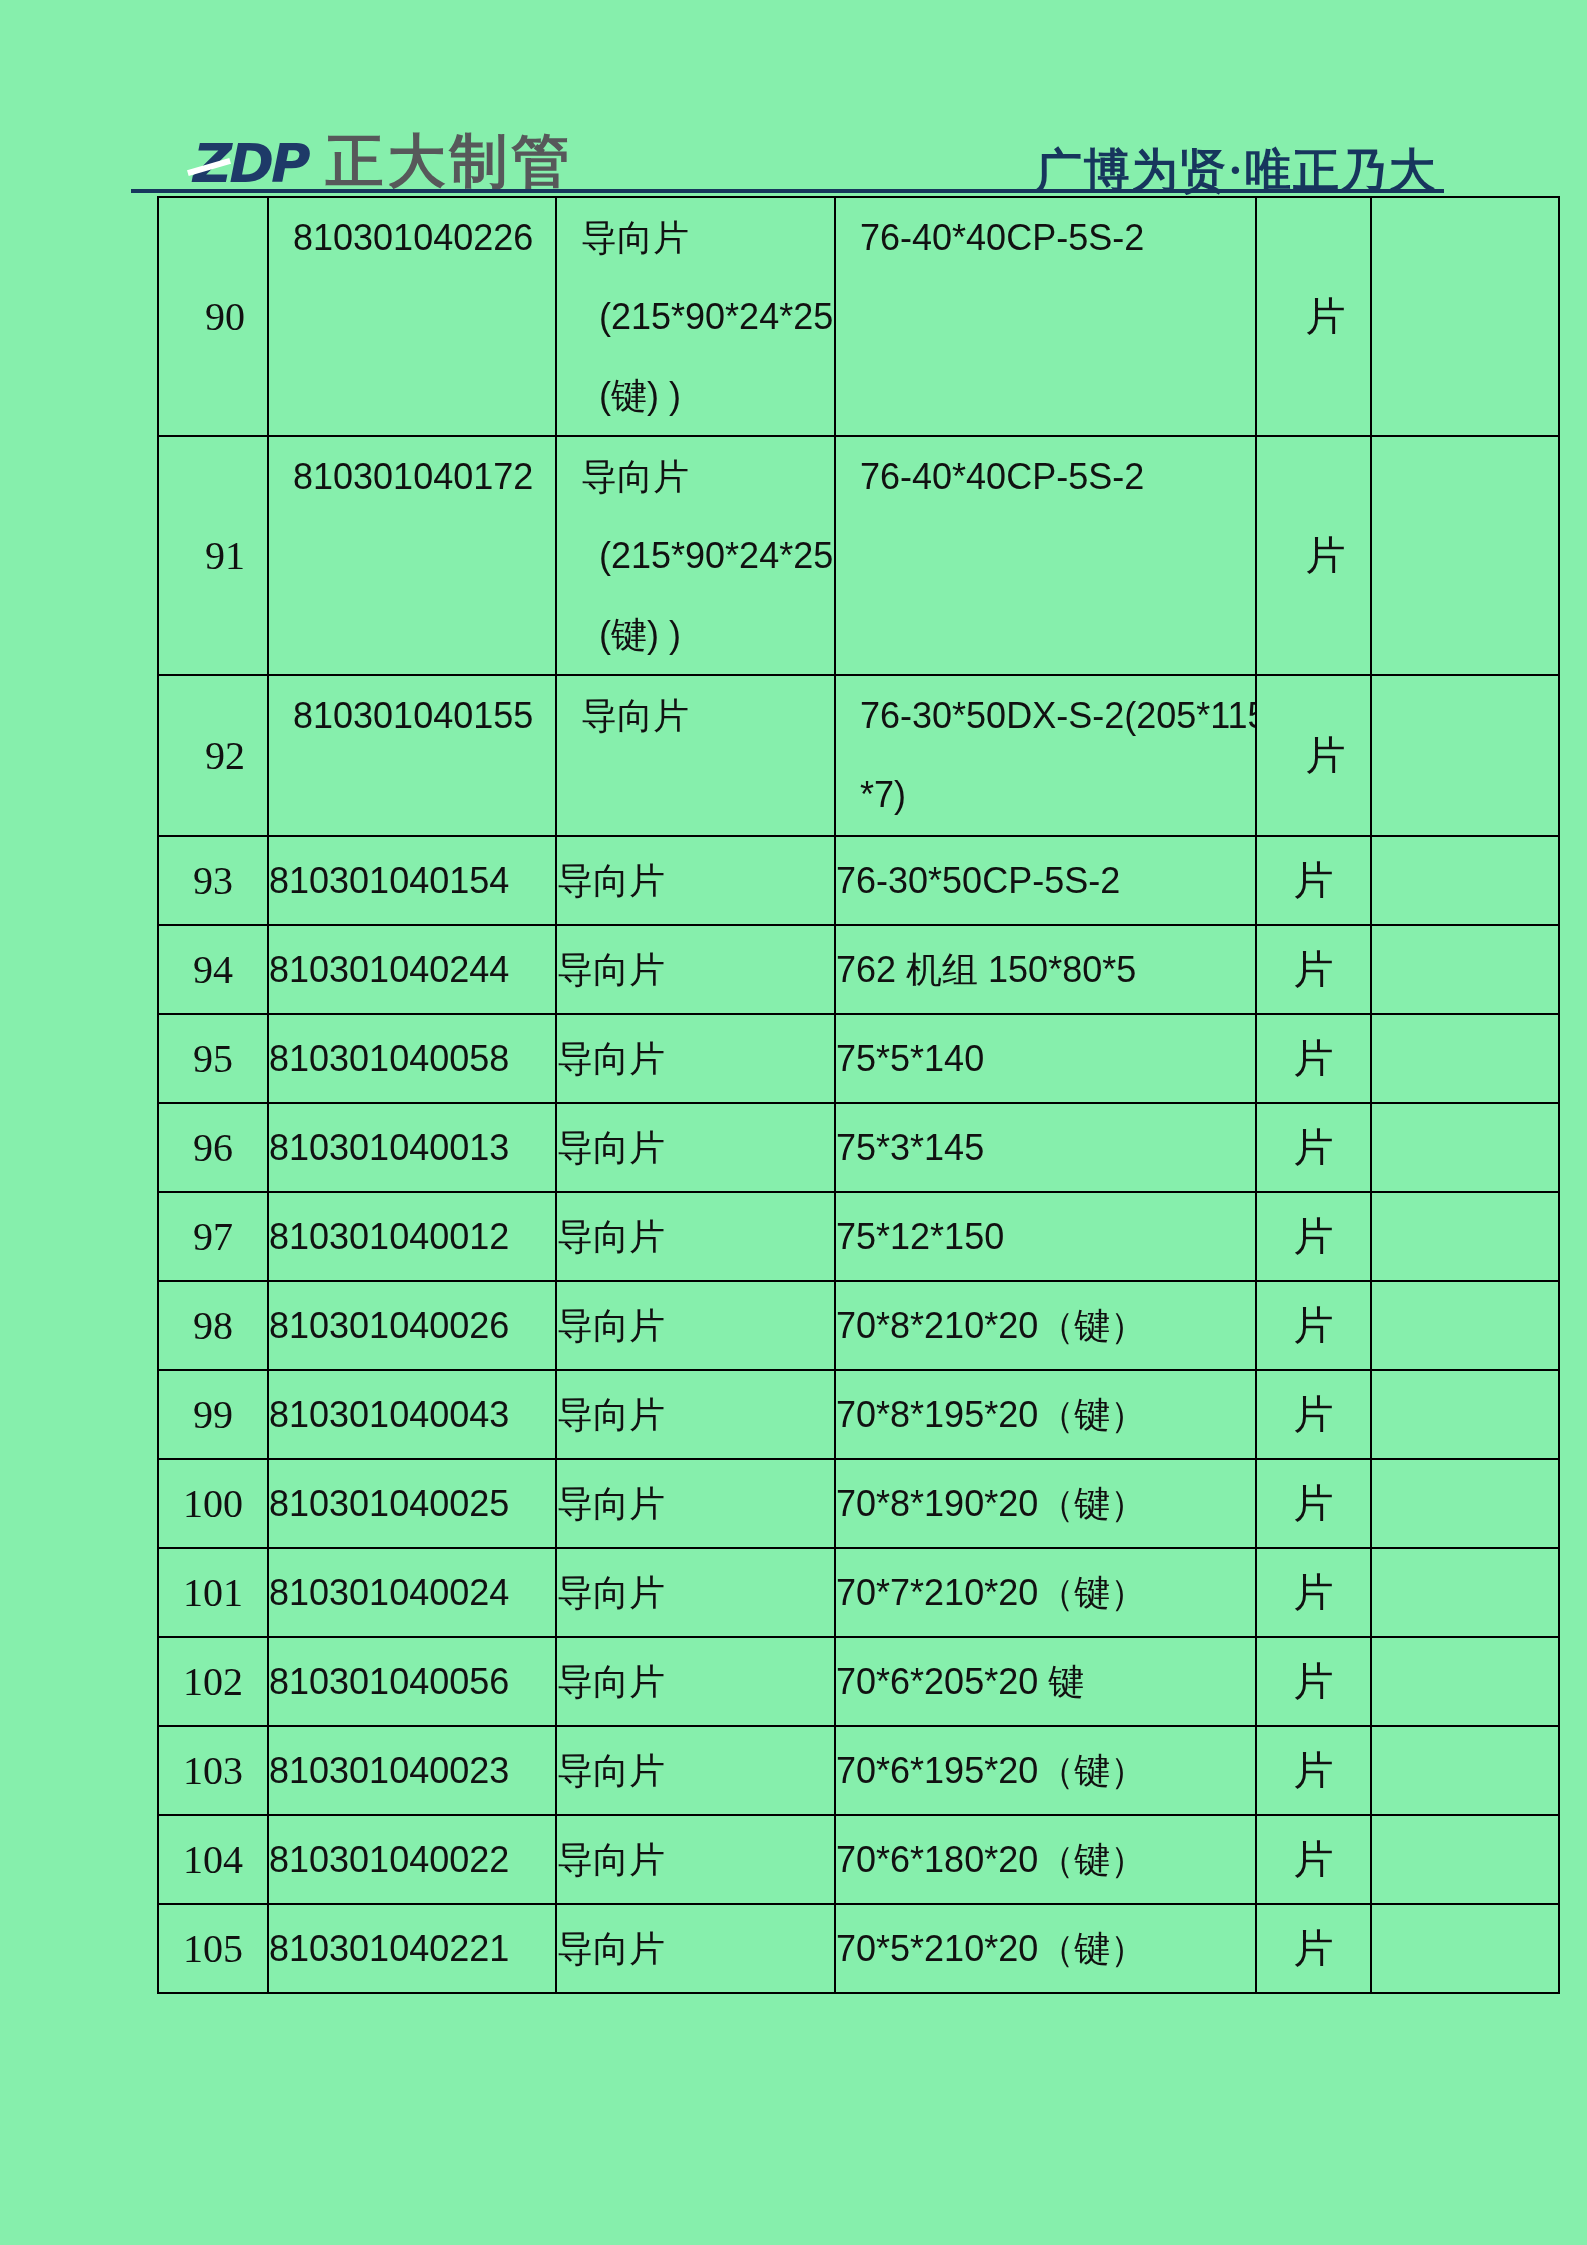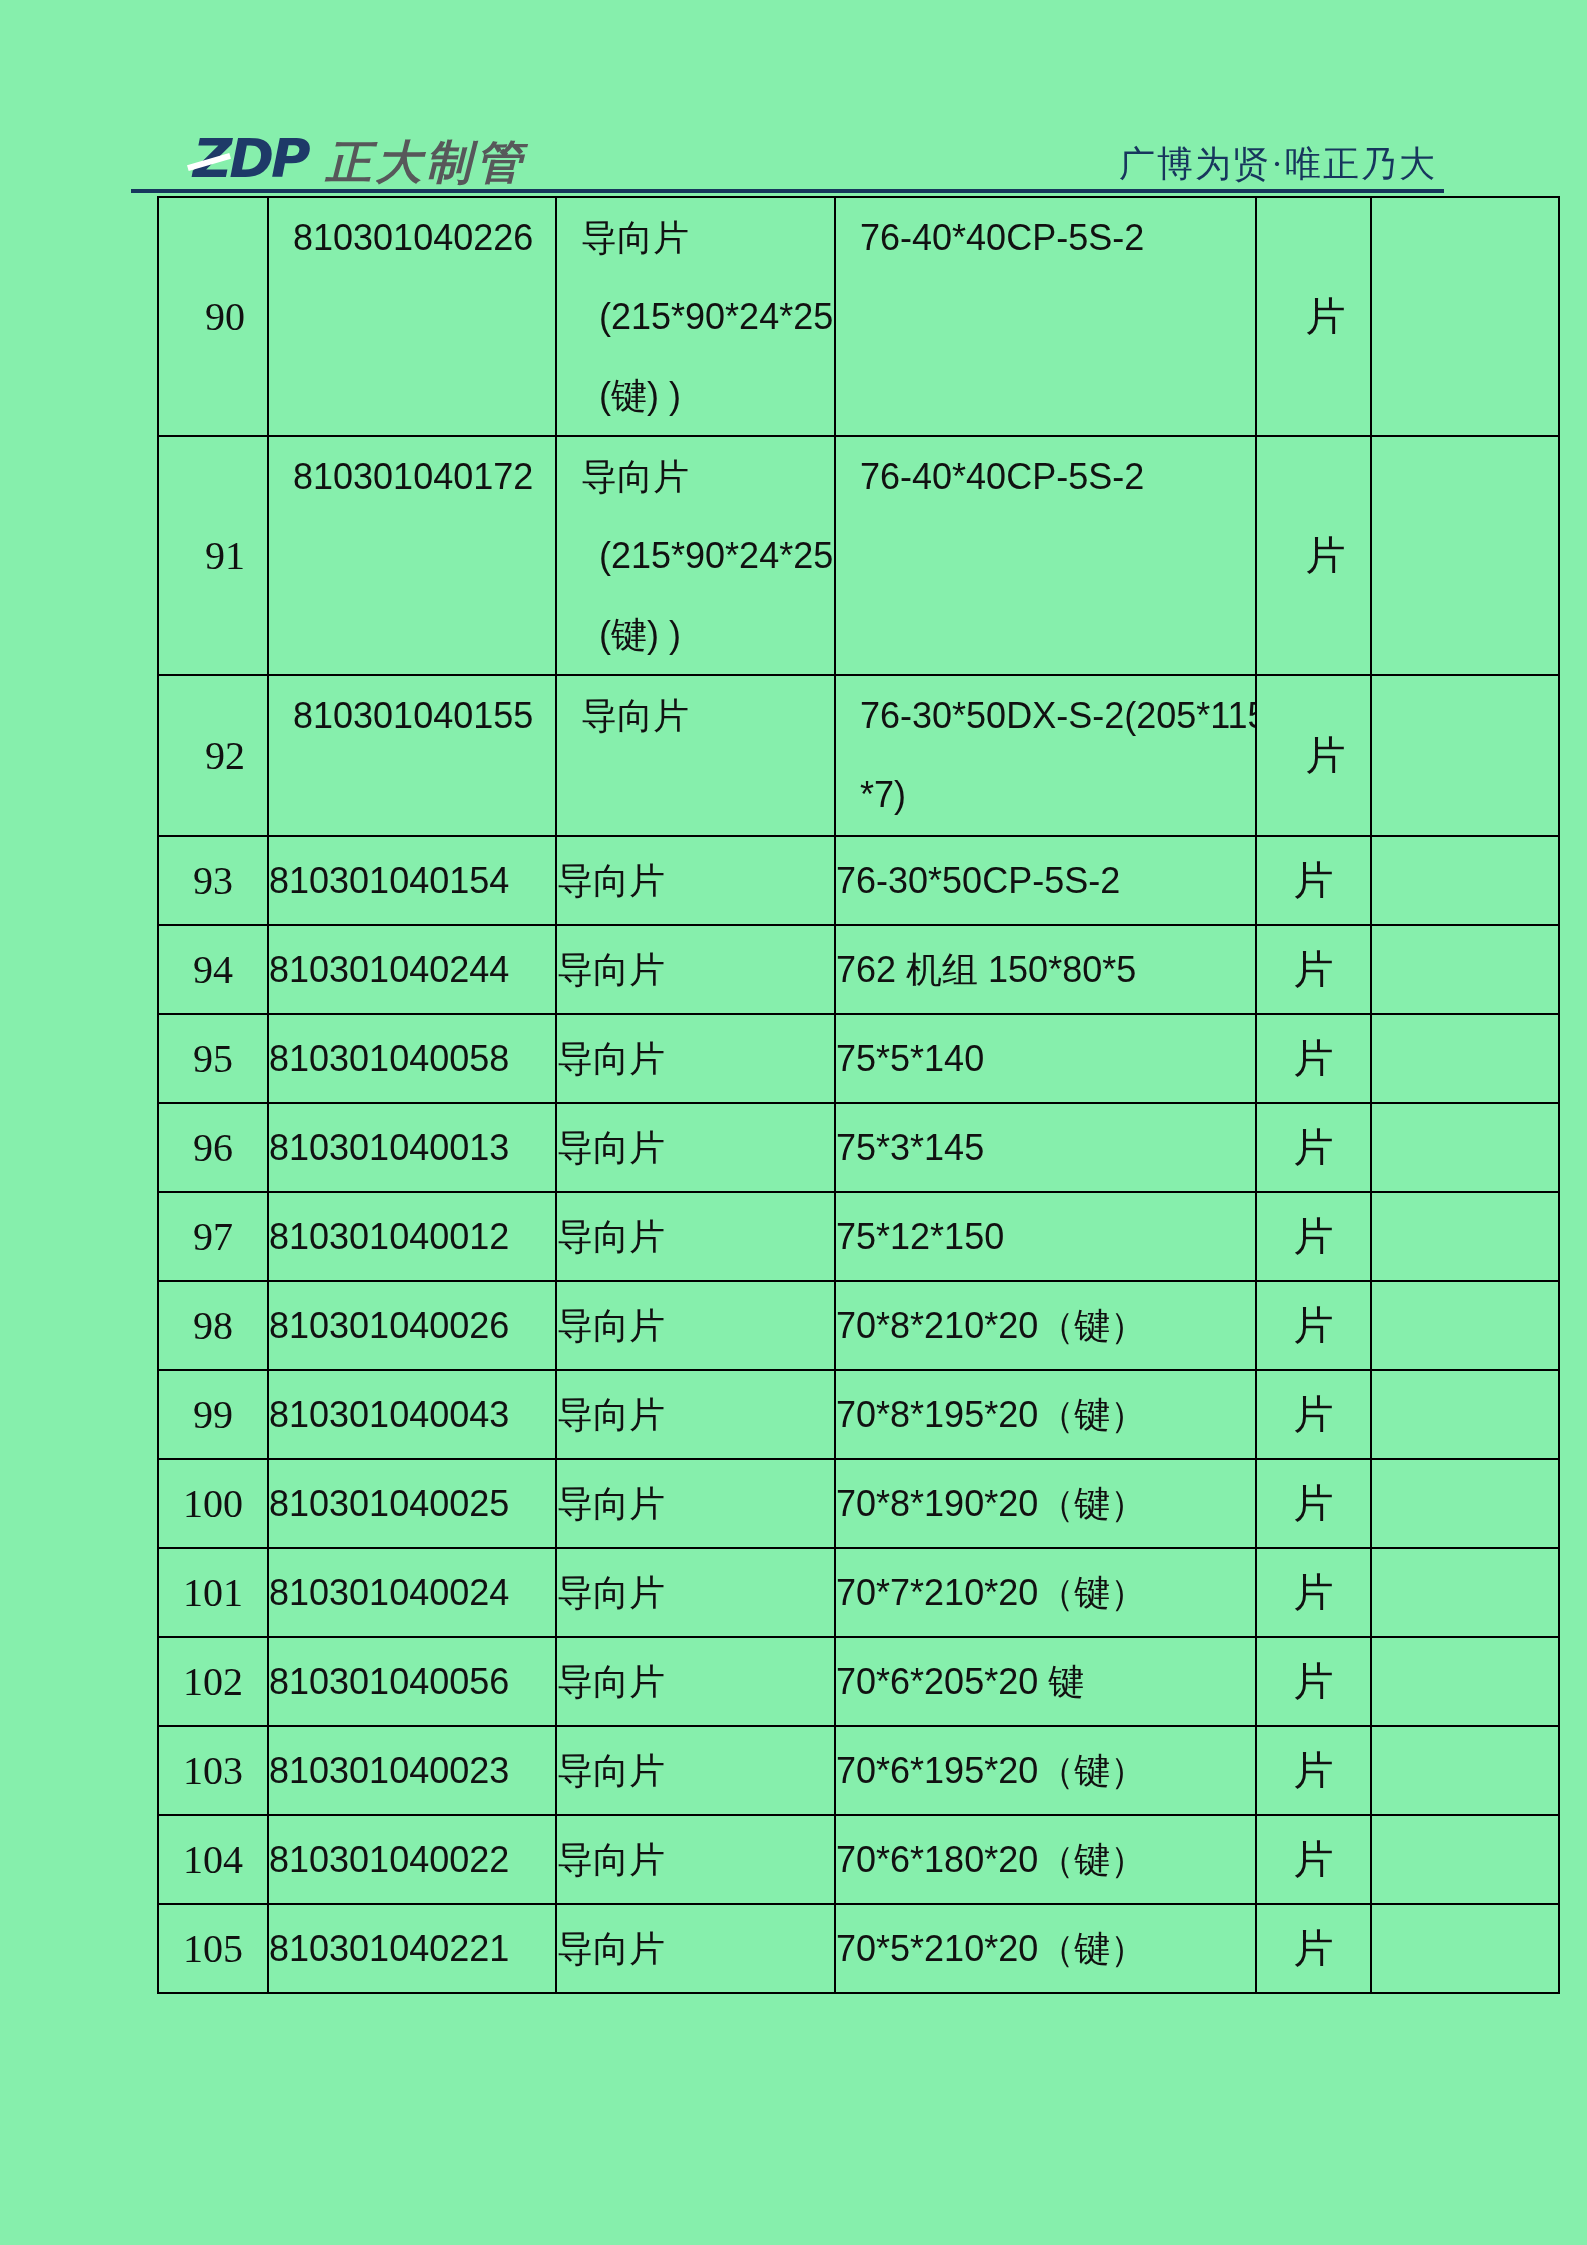--- a/index.html
+++ b/index.html
@@ -23,29 +23,28 @@
     font-size:54px; line-height:1;
     letter-spacing:-3px;
     color:#1e3a68;
   }
   .zdp::after { 
     content:""; position:absolute;
     left:-6px; top:27px; width:44px; height:6px;
     background:#ffffff; transform:rotate(-16deg);
   }
   .company {
-    font-size:46px; font-weight:700; line-height:1;
+    font-size:58px; font-weight:700; line-height:1;
     letter-spacing:4px; margin-left:18px; padding-bottom:1px;
     color:#57585a;
-    font-style:italic;
   }
   .motto {
     position:absolute; top:140px; right:150px;
     font-family:"Liberation Serif", serif;
-    font-weight:400; font-size:36px; letter-spacing:2px;
+    font-weight:700; font-size:46px; letter-spacing:2px;
     color:#17365d; white-space:nowrap;
   }
   .header-rule {
     position:absolute; left:131px; top:189px;
     width:1313px; height:4px; background:#17365d;
   }
 
   
   table.parts {
     position:absolute; left:157px; top:196px;

